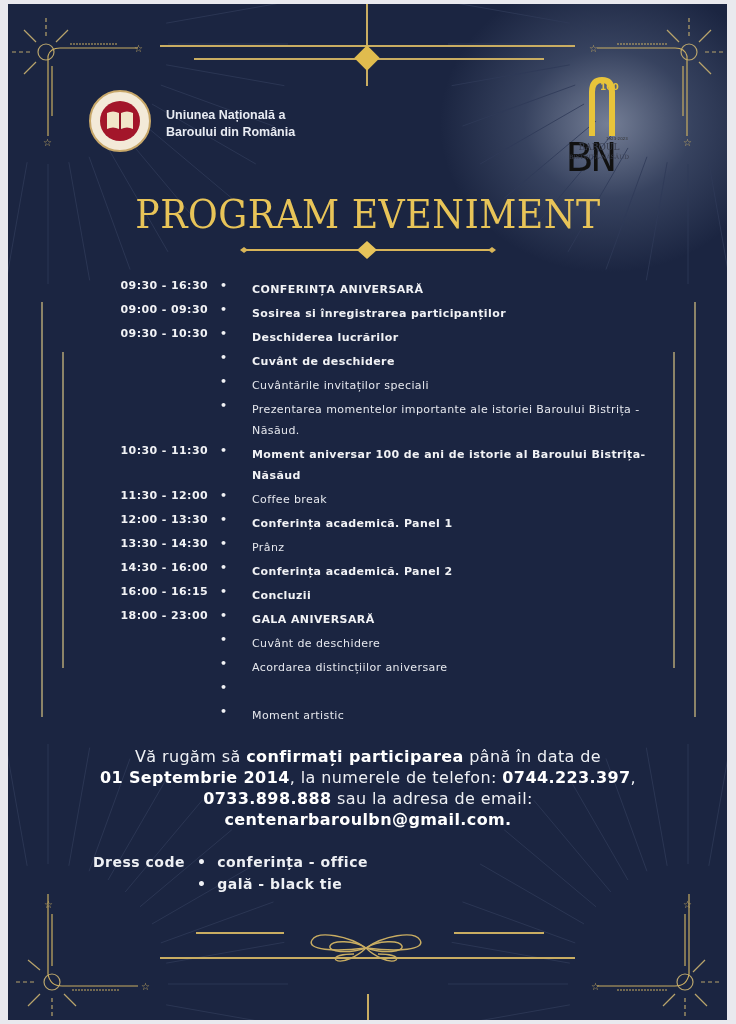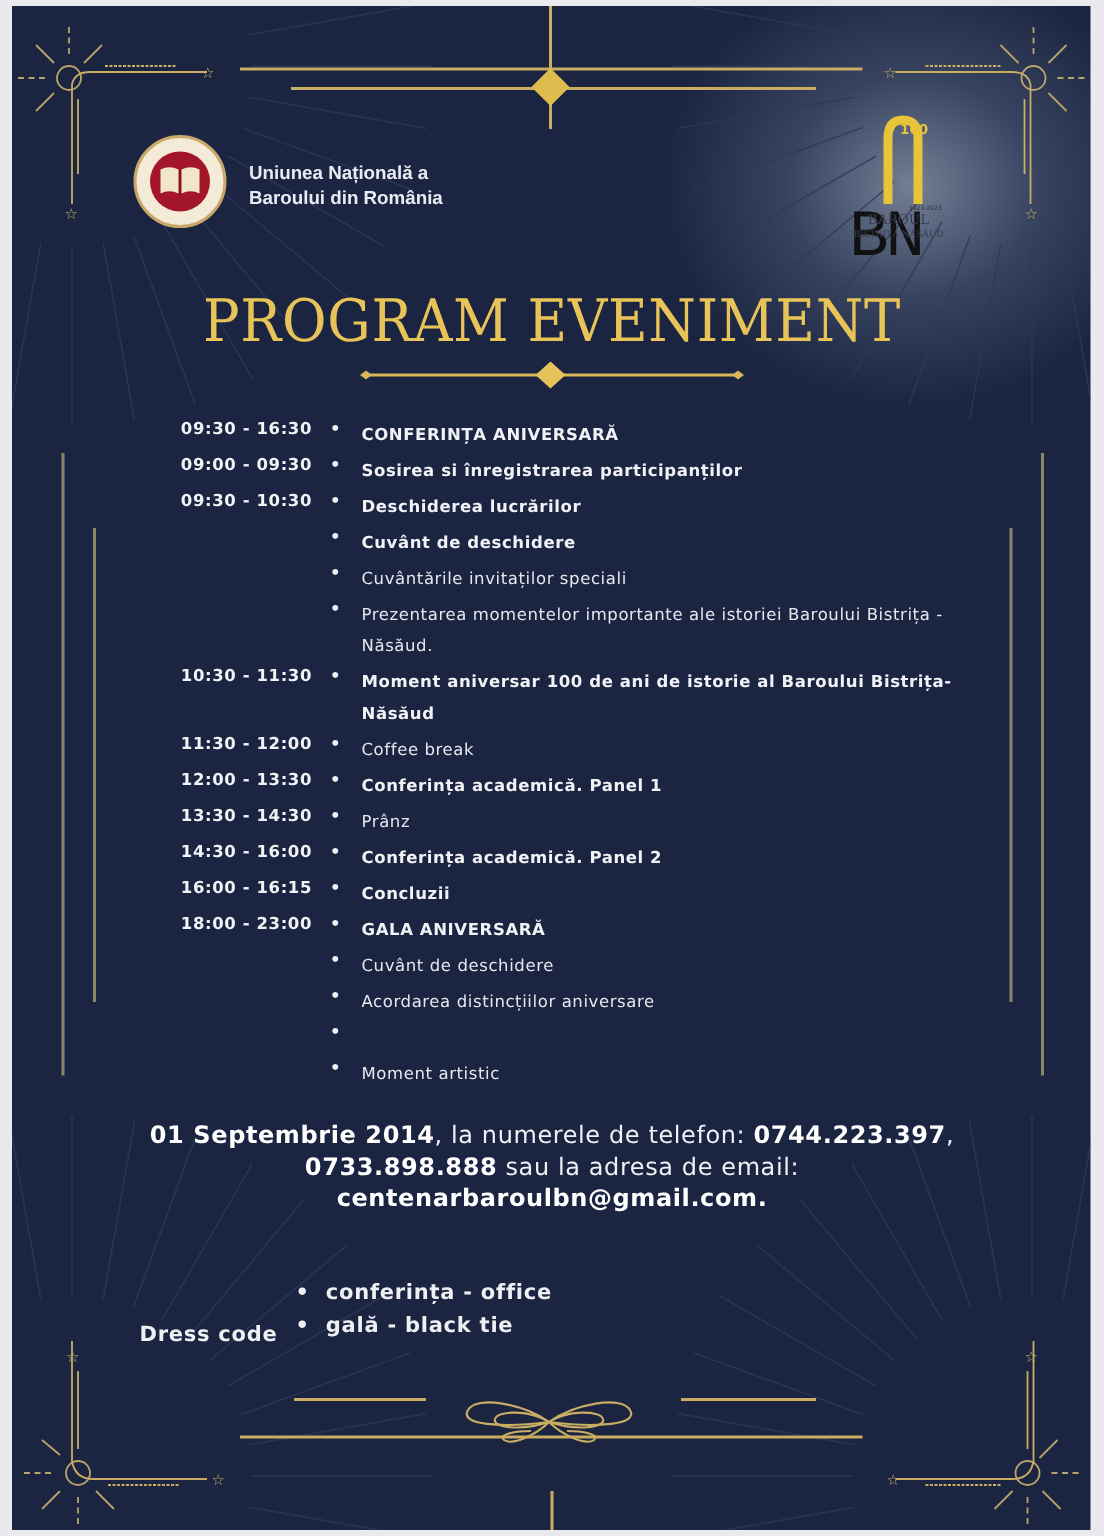--- a/index.html
+++ b/index.html
@@ -14,29 +14,29 @@
   .unbr-text { position:absolute; left:158px; top:103px; font-family:"Liberation Sans", sans-serif; font-weight:bold; font-size:12.5px; line-height:17px; color:#e8ebf2; }
   .unbr-text div { white-space:nowrap; }
 
   .title { position:absolute; left:0; width:736px; top:188px; text-align:center; font-family:"DejaVu Serif", serif; font-size:39px; letter-spacing:0.5px; color:#e8c458; transform:scaleX(0.93); }
 
   .schedule { position:absolute; left:0; top:272px; width:736px; }
   .row { position:relative; height:24px; font-size:11px; color:#f1f2f5; letter-spacing:0.4px; }
   .row.wrap { height:45px; }
   .row .time { position:absolute; right:528px; top:3px; font-weight:bold; white-space:nowrap; }
   .row .bullet { position:absolute; left:220px; top:3px; font-weight:bold; }
-  .row .text { position:absolute; left:241px; top:3px; width:420px; line-height:21px; white-space:normal; }
+  .row .text { position:absolute; left:252px; top:3px; width:420px; line-height:21px; white-space:normal; }
   .row .text.b { font-weight:bold; }
   .row .text.r { font-weight:normal; color:#e6e8ee; }
 
   .rsvp { position:absolute; left:0; width:736px; top:742px; text-align:center; font-size:16px; line-height:21px; color:#eef0f4; letter-spacing:0.4px; }
   .rsvp b { font-weight:bold; color:#ffffff; }
 
   .dress { position:absolute; top:850px; left:93px; font-size:14px; color:#eef0f4; font-weight:bold; letter-spacing:0.5px; }
-  .dress .label { position:absolute; left:0; top:0; white-space:nowrap;margin-top:28px; }
+  .dress .label { position:absolute; left:0; top:0; white-space:nowrap; }
   .dress .item { position:absolute; left:104px; white-space:nowrap;text-align:center; }
 </style>
 </head>
 <body>
 
 <div class="card">
   <div class="glow"></div>
 
   <svg class="rays" width="719" height="1016">
     <g stroke="#2f3a58" stroke-width="1" opacity="0.8" id="rays-g">
@@ -378,20 +378,21 @@
         <span class="bullet">•</span>
       </div>
       <div class="row">
         <span class="time"></span>
         <span class="bullet">•</span>
         <span class="text r">Moment artistic</span>
       </div>
     </div>
 
   <div class="rsvp" style="left:-8px;">
+    <div><span>Vă rugăm să </span><b>confirmați participarea</b><span> până în data de</span></div>
     <div><b>01 Septembrie 2014</b><span>, la numerele de telefon: </span><b>0744.223.397</b><span>,</span></div>
     <div><b>0733.898.888</b><span> sau la adresa de email:</span></div>
     <div><b>centenarbaroulbn@gmail.com.</b></div>
   </div>
 
   <div class="dress" style="left:85px;">
     <div class="label">Dress code</div>
     <div class="item" style="top:0;">•&nbsp;&nbsp;<span>conferința - office</span></div>
     <div class="item" style="top:22px;">•&nbsp;&nbsp;<span>gală - black tie</span></div>
   </div>

